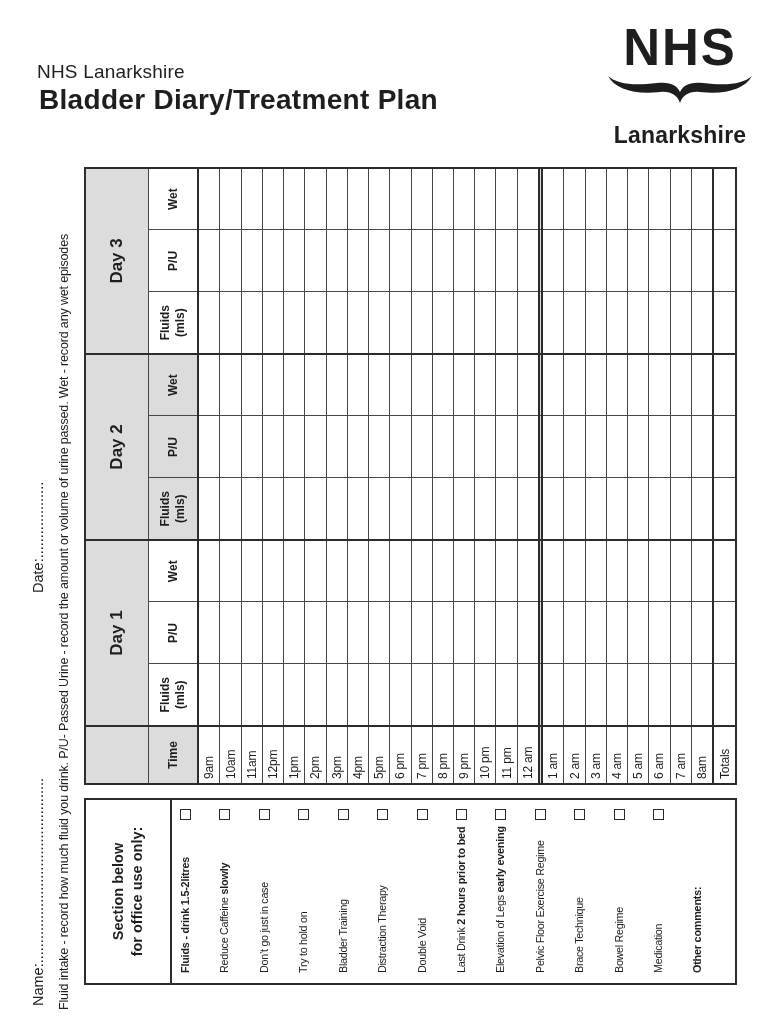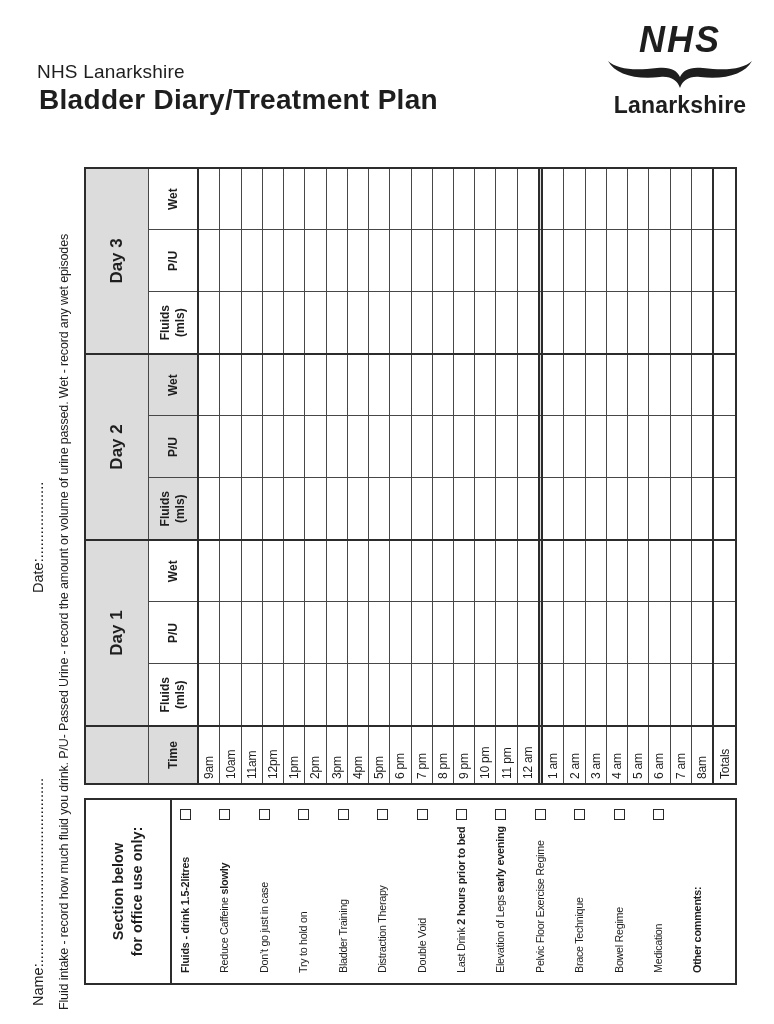--- a/index.html
+++ b/index.html
@@ -4,24 +4,24 @@
 <style>
   html,body{margin:0;padding:0;background:#ffffff;}
   .sheet{position:relative;width:774px;height:1024px;background:#fff;overflow:hidden;
          font-family:"Liberation Sans",sans-serif;color:#1e1e1e;}
 
   
   .pub{position:absolute;left:37px;top:61px;font-size:19px;letter-spacing:.2px;}
   .doc-title{position:absolute;left:35px;top:80px;margin:4px;font-size:28px;font-weight:bold;
              letter-spacing:.3px;}
   .logo{position:absolute;left:598px;top:22px;width:164px;text-align:center;}
-  .logo .nhs{font-size:36px;font-weight:bold;letter-spacing:2px;line-height:1;
-             transform:scaleY(1.02);font-style:italic;}
+  .logo .nhs{font-size:51px;font-weight:bold;letter-spacing:2px;line-height:1;
+             transform:scaleY(1.02);}
   .logo svg{display:block;margin:2px auto 0;}
-  .logo .board{font-size:23px;font-weight:bold;letter-spacing:.2px;margin-top:0px;}
+  .logo .board{font-size:23px;font-weight:bold;letter-spacing:.2px;margin-top:15px;}
 
   
   .rot{position:absolute;left:30px;top:1020px;width:860px;height:710px;
        transform:rotate(-90deg);transform-origin:0 0;}
   .nameline{position:absolute;left:14px;top:0px;width:840px;font-size:14.5px;}
   .datef{position:absolute;left:413px;top:0;}
   .instr{position:absolute;left:10px;top:27px;width:848px;font-size:12.5px;
          letter-spacing:-.15px;white-space:nowrap;}
 
   

